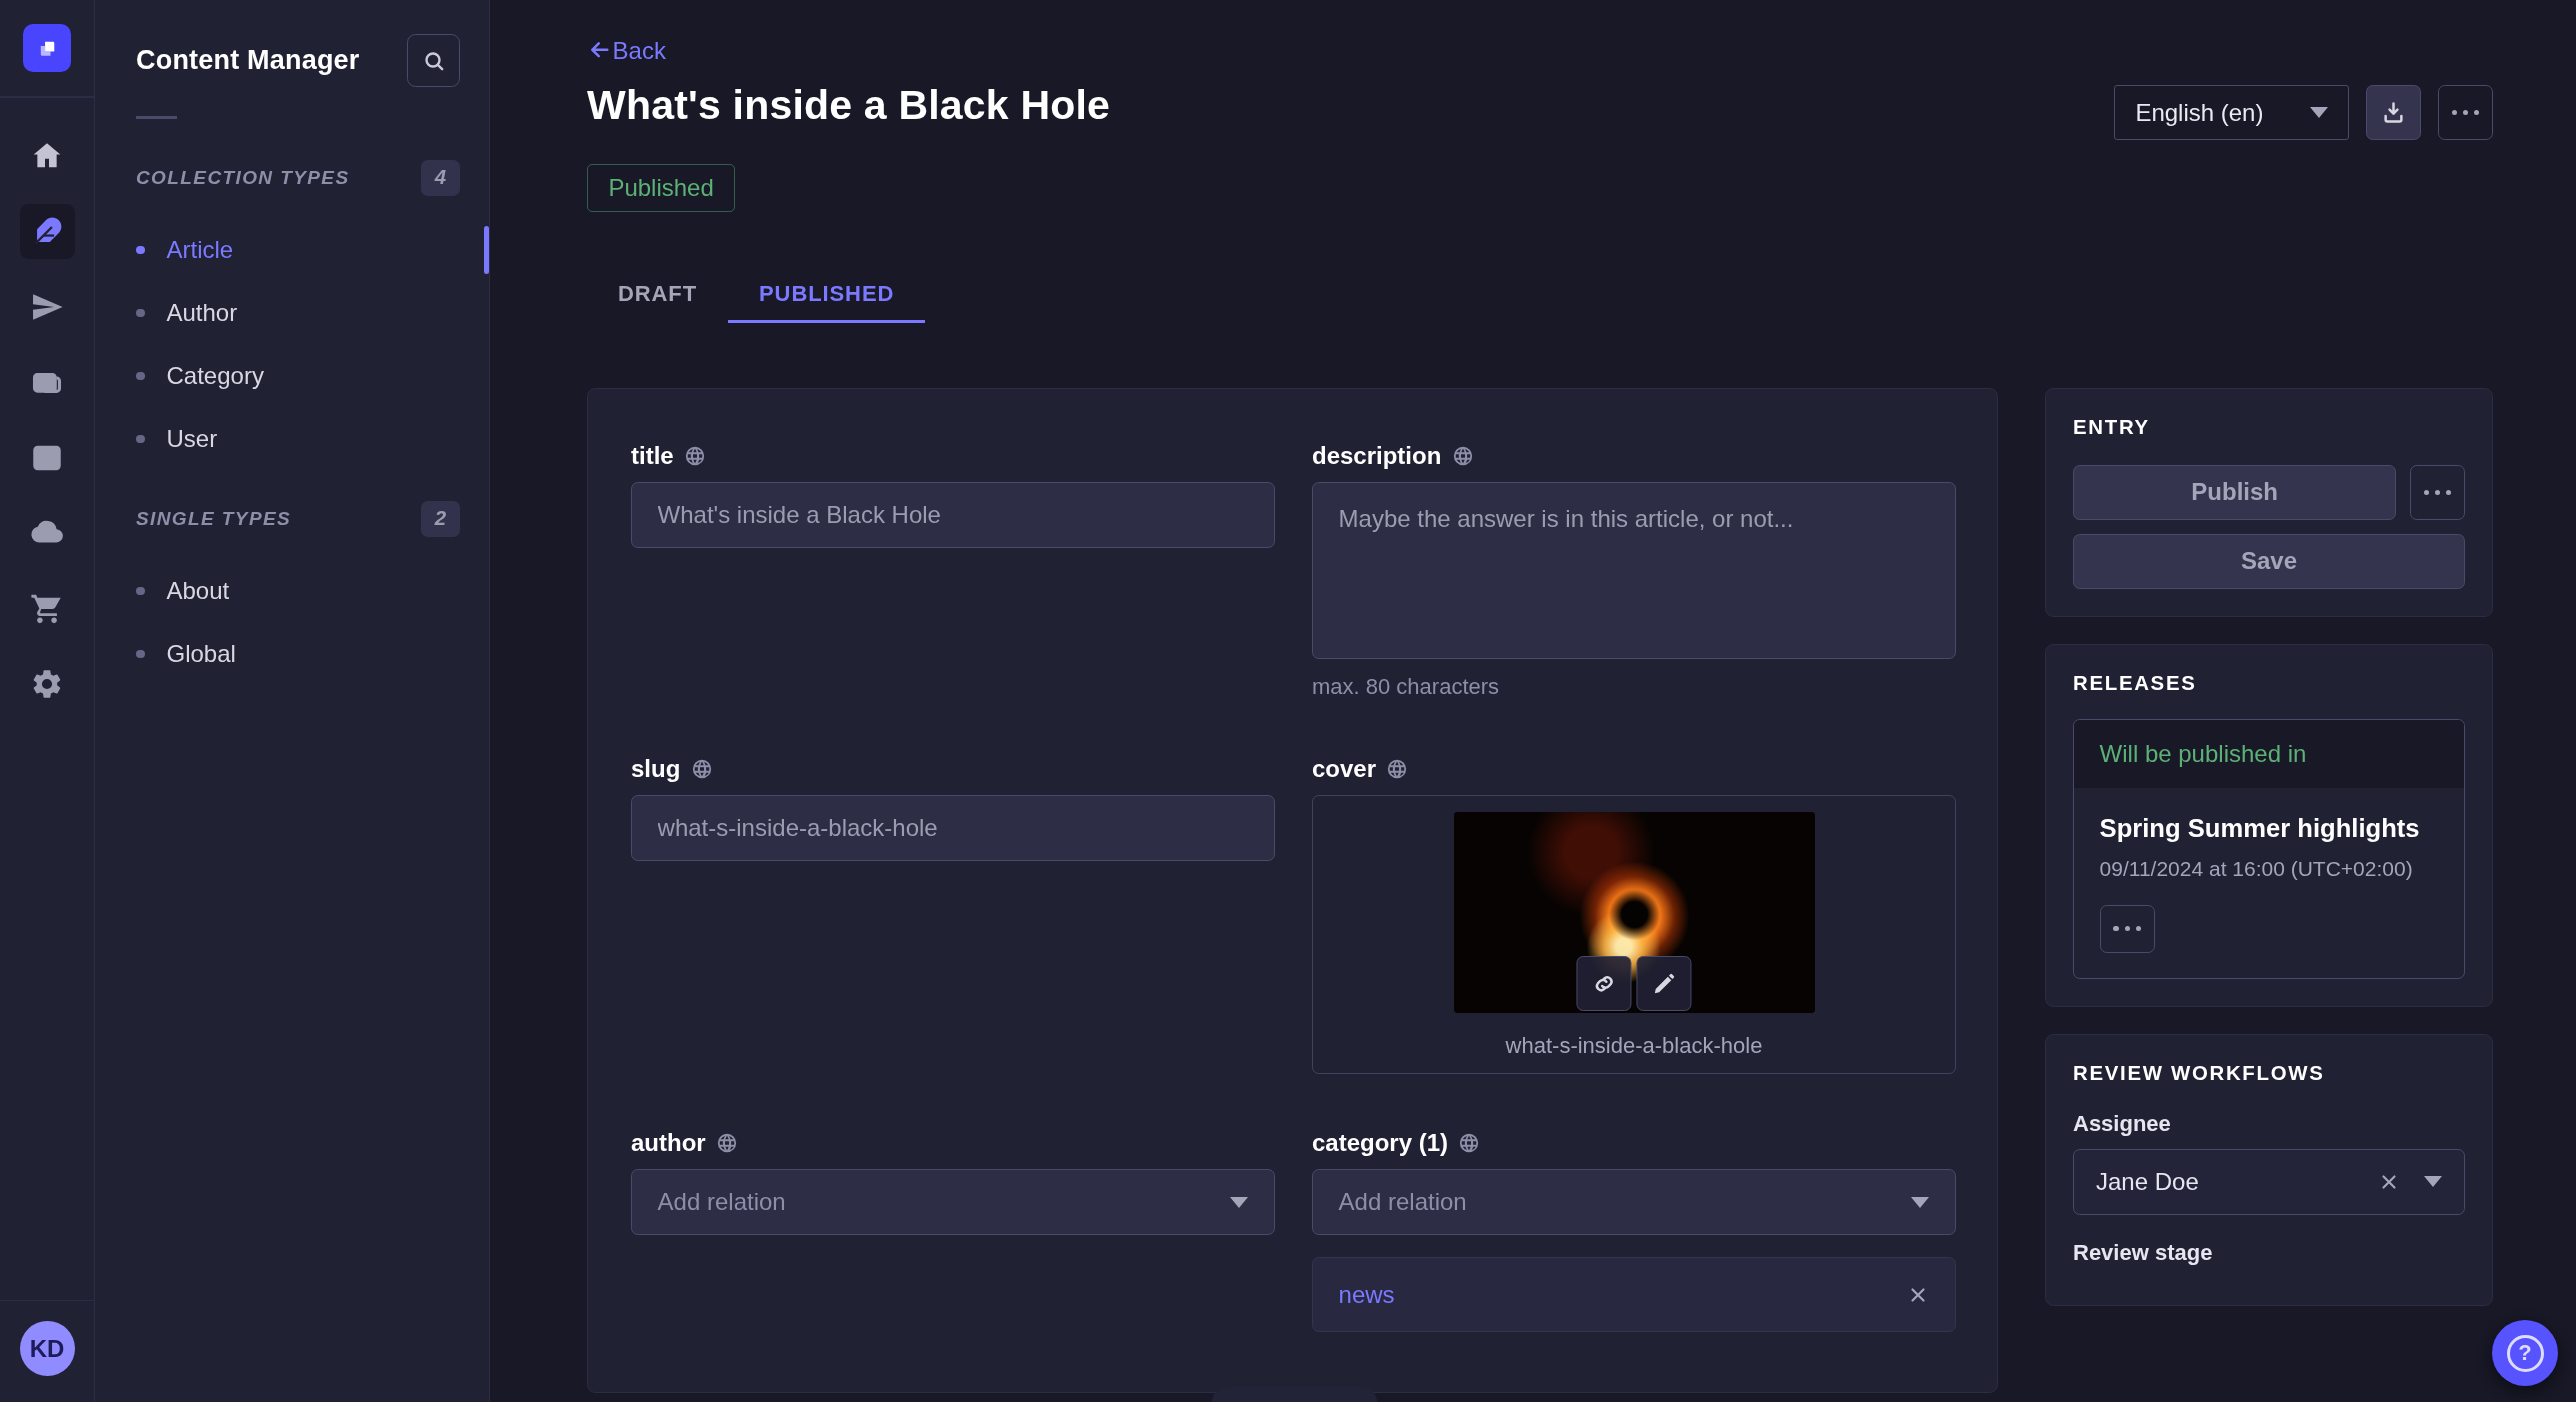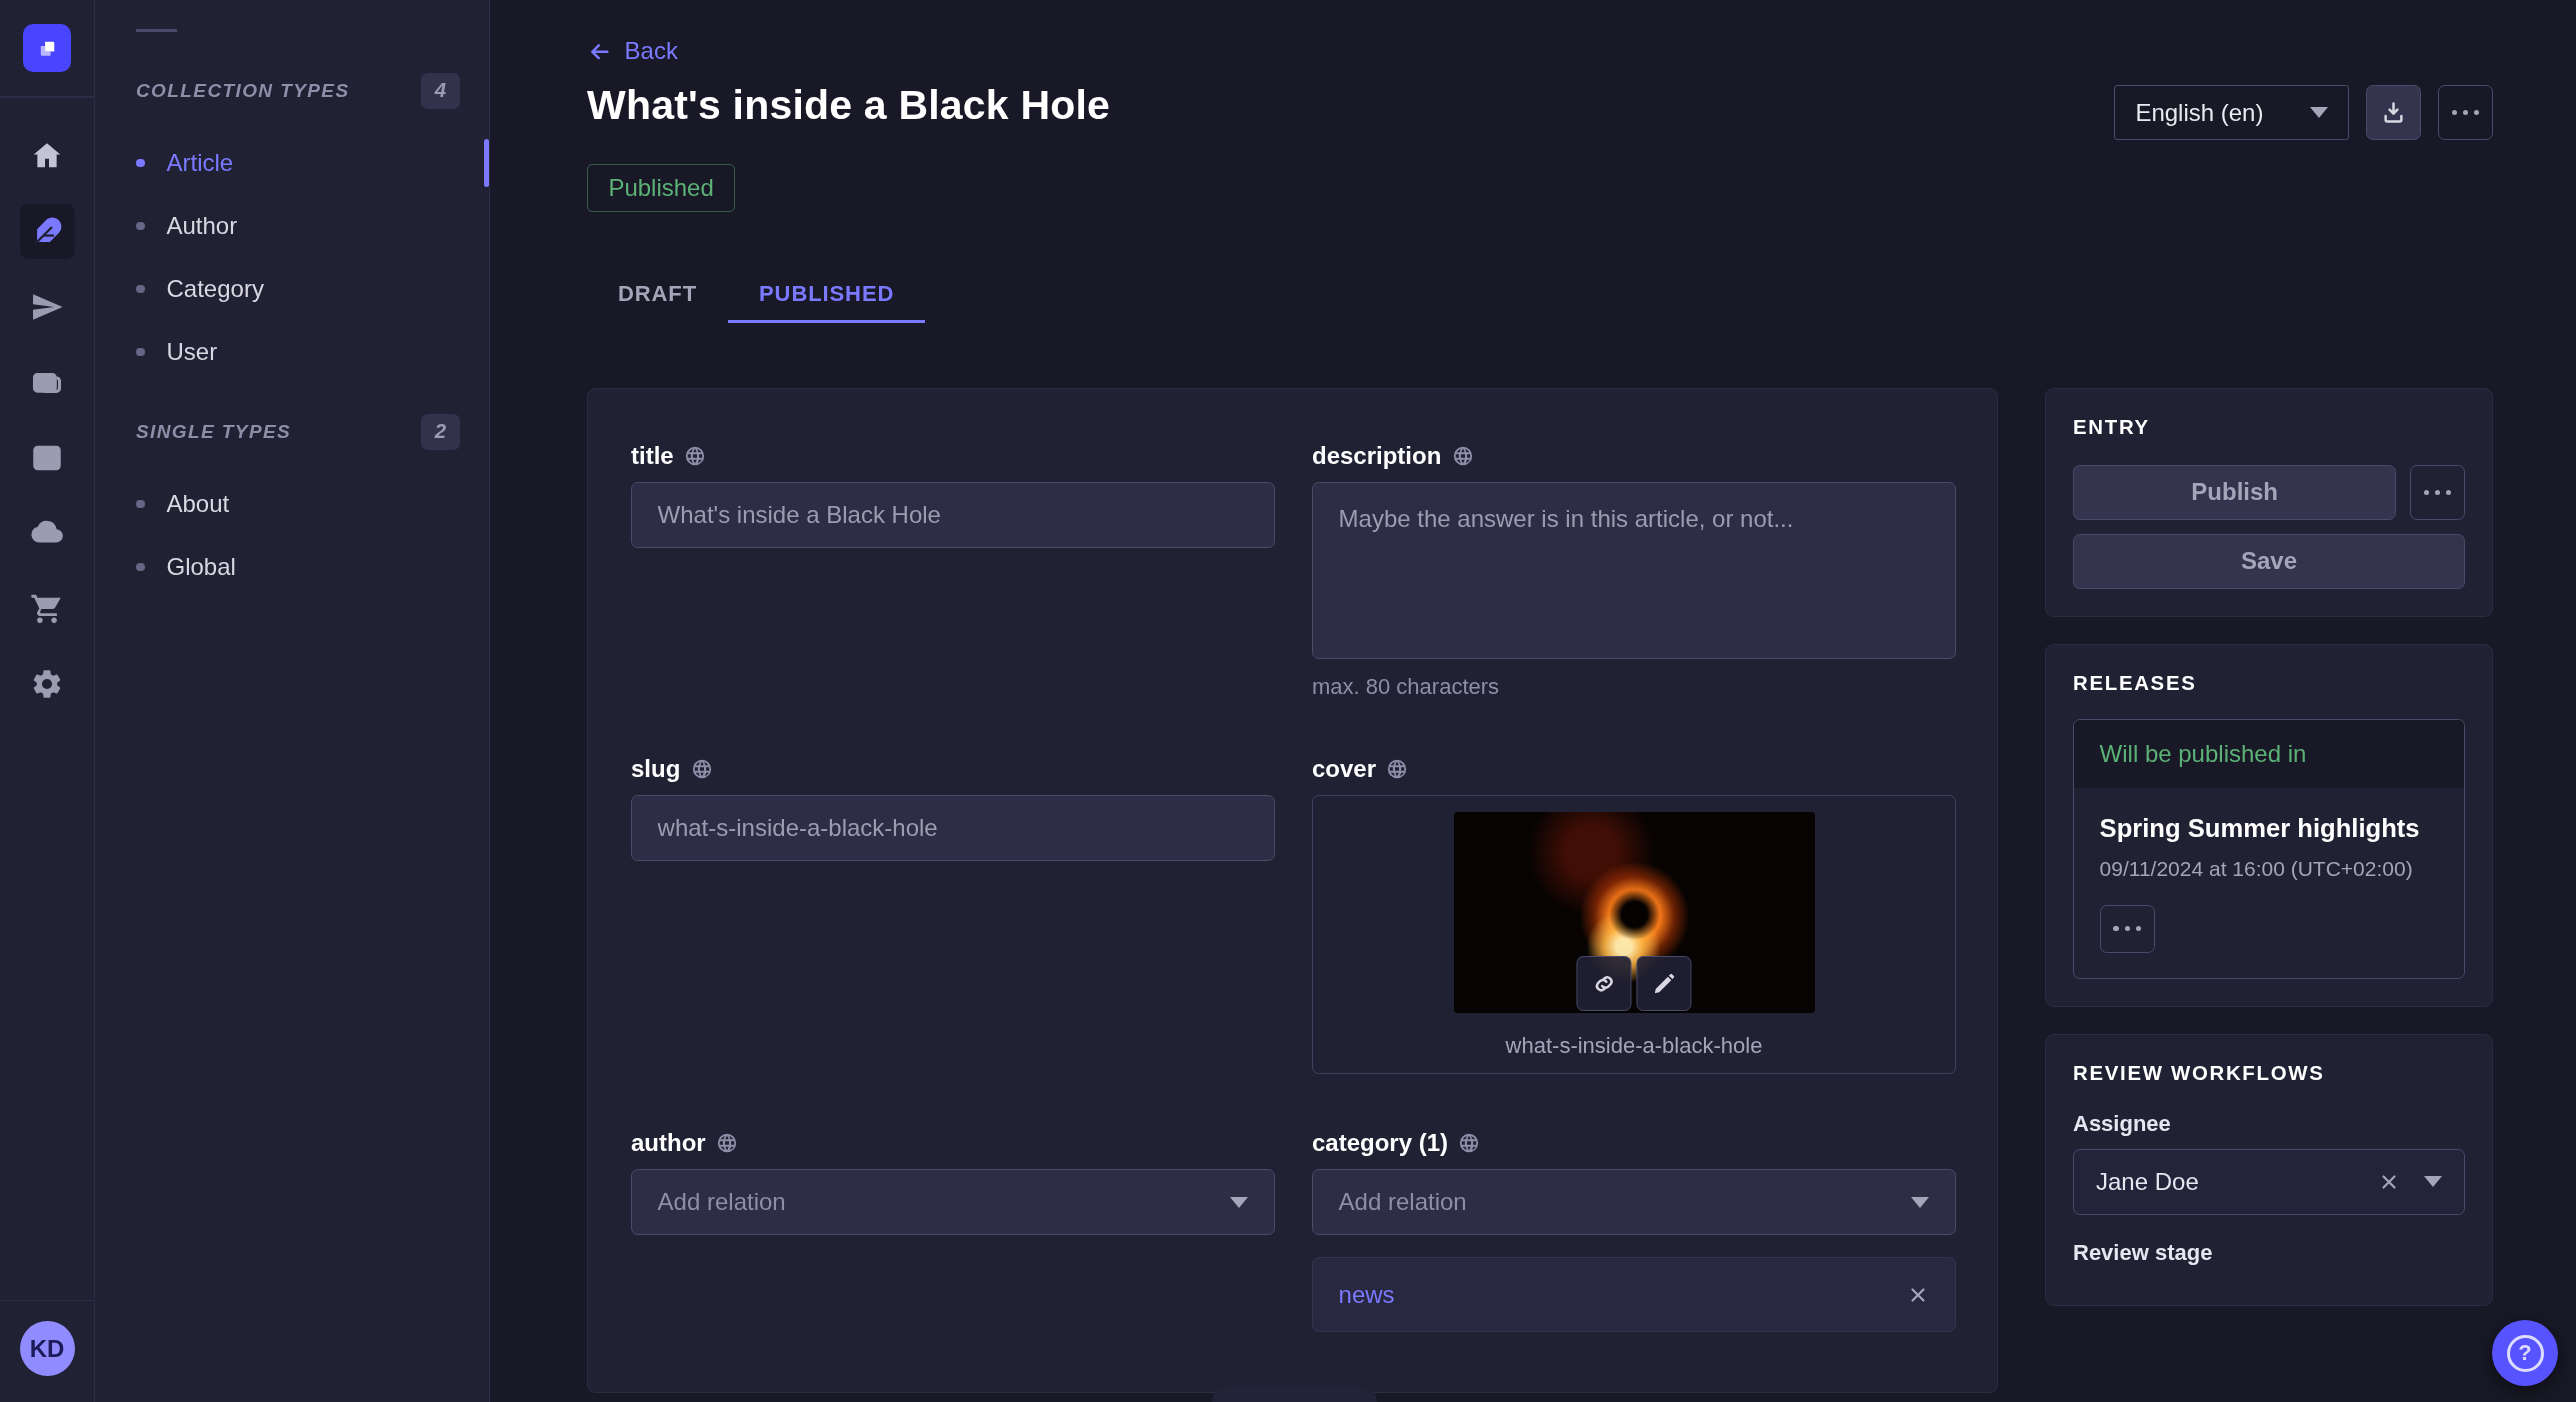--- a/index.html
+++ b/index.html
@@ -52,21 +52,21 @@
   .nav-list{list-style:none;margin-top:34px;}
   .nav-item{display:flex;align-items:center;gap:22px;height:41px;margin-bottom:22px;
     font-size:24px;color:#d9d8e2;position:relative;cursor:pointer;}
   .nav-item .bullet{width:8.5px;height:8.5px;border-radius:50%;background:#666687;flex-shrink:0;}
   .nav-item.active{color:var(--accent);}
   .nav-item.active .bullet{background:var(--accent);}
   .active-bar{position:absolute;right:-29px;top:-3.4px;width:5.1px;height:48px;background:var(--accent);border-radius:2.6px;}
 
   
   .content{flex:1;position:relative;padding:37px 83px 0 97px;overflow:hidden;}
-  .back-row{display:flex;align-items:flex-end;gap:12px;color:var(--accent);font-size:24px;font-weight:500;width:max-content;cursor:pointer;}
+  .back-row{display:flex;align-items:flex-start;color:var(--accent);font-size:24px;font-weight:500;width:max-content;cursor:pointer;}
   .back-row svg{width:25.6px;height:25.6px;stroke:var(--accent);fill:none;stroke-width:2.4;stroke-linecap:round;stroke-linejoin:round;}
   .title-row{display:flex;align-items:flex-start;justify-content:space-between;margin-top:17px;}
   .page-title{font-size:41px;font-weight:700;letter-spacing:0.2px;}
   .actions{display:flex;align-items:center;gap:17px;margin-top:3.4px;}
   .locale-select{height:55px;min-width:235px;border:1.7px solid var(--input-border);border-radius:3px;
     display:flex;align-items:center;justify-content:space-between;padding:0 20.4px;font-size:24px;color:#eaeaf2;}
   .caret{width:0;height:0;border-left:9.4px solid transparent;border-right:9.4px solid transparent;
     border-top:11px solid var(--muted);}
   .icon-btn{width:55px;height:55px;border:1.7px solid var(--input-border);border-radius:6.8px;
     display:flex;align-items:center;justify-content:center;}
@@ -212,20 +212,31 @@
         </svg>
     </div>
   </nav>
   <div class="rail-spacer"></div>
   <div class="rail-bottom">
     <div class="avatar">KD</div>
   </div>
 </aside>
 
 <aside class="subnav">
+  <div class="subnav-header">
+    <div class="subnav-title">Content Manager</div>
+    <button class="search-btn">
+      <span>
+        <svg viewBox="0 0 24 24">
+            <circle cx="11" cy="11" r="6.5"></circle>
+            <path d="m15.8 15.8 4.4 4.4"></path>
+          </svg>
+      </span>
+    </button>
+  </div>
   <div class="subnav-divider"></div>
 
   <div class="section-head">
     <span class="section-label">COLLECTION TYPES</span>
     <span class="count-badge">4</span>
   </div>
   <ul class="nav-list">
     <li class="nav-item active">
       <span class="bullet"></span>
       <span>Article</span>

